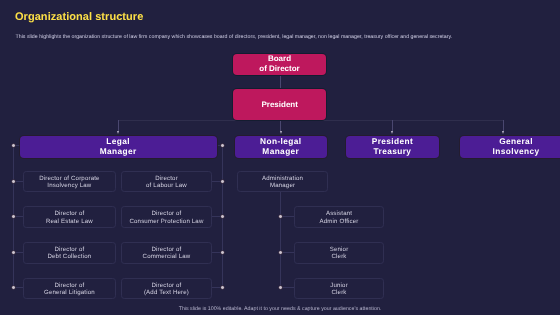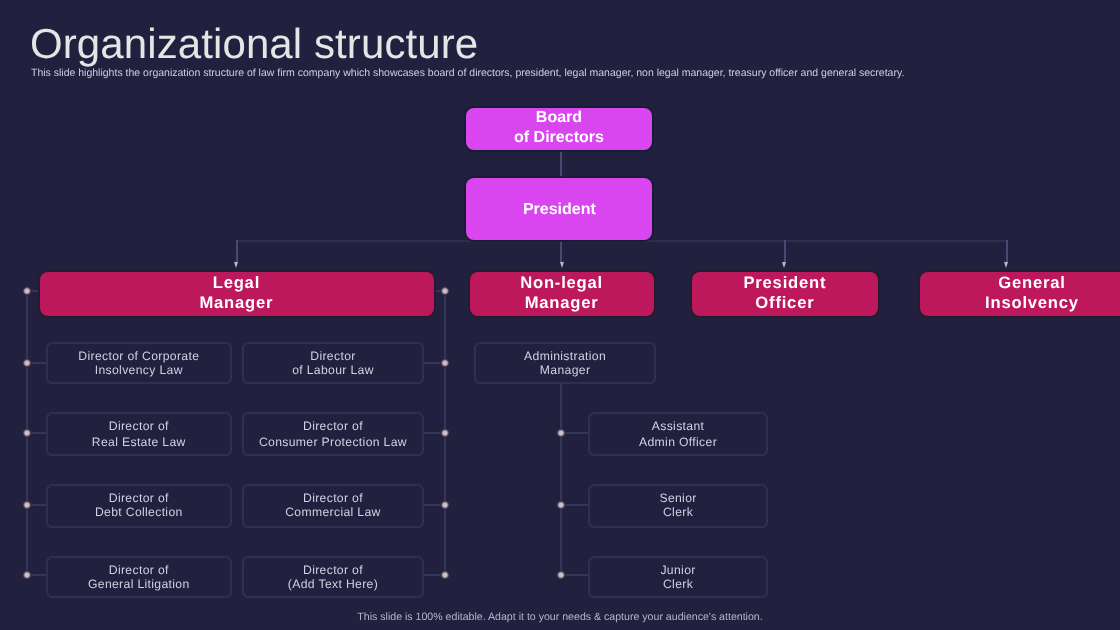--- a/index.html
+++ b/index.html
@@ -1,28 +1,28 @@
 <!DOCTYPE html>
 <html><head>
 <meta charset="utf-8">
 <style>
   html,body{margin:0;padding:0;}
   body{width:560px;height:315px;overflow:hidden;background:#21203f;
        font-family:"Liberation Sans",sans-serif;color:#fff;position:relative;
        -webkit-font-smoothing:antialiased;text-rendering:geometricPrecision;}
   .slide{position:absolute;left:0;top:0;width:560px;height:315px;overflow:hidden;}
-  #title{transform:translateZ(0);position:absolute;left:15px;top:11px;font-size:21px;letter-spacing:0.05px;color:#e5e5e5;font-weight:400;white-space:nowrap;}
+  #title{transform:translateZ(0);position:absolute;left:15px;top:11px;font-size:11px;letter-spacing:0.05px;color:#fde047;font-weight:700;white-space:nowrap;}
   #subtitle{transform:translateZ(0);position:absolute;left:15.5px;top:33.5px;font-size:5.25px;color:#cfcde4;white-space:nowrap;}
   #footer{transform:translateZ(0);position:absolute;left:0;width:560px;top:305.5px;text-align:center;font-size:5.3px;color:#b6b4cd;}
 
   .node{position:absolute;box-sizing:border-box;display:flex;flex-direction:column;transform:translateZ(0);
         align-items:center;justify-content:center;text-align:center;}
   .node .ln{display:block;}
-  .teal{background:#d946ef;color:#ffffff;font-weight:700;font-size:8.0px;line-height:10.2px;border-radius:4px;box-shadow:0 0 0 0.9px #141c30;}
-  .orange{background:#be185d;color:#ffffff;font-weight:700;font-size:8.3px;line-height:9.5px;letter-spacing:0.4px;border-radius:4px;box-shadow:0 0 0 0.9px #241c2e;}
+  .teal{background:#be185d;color:#ffffff;font-weight:700;font-size:8.0px;line-height:10.2px;border-radius:4px;box-shadow:0 0 0 0.9px #141c30;}
+  .orange{background:#4c1d95;color:#ffffff;font-weight:700;font-size:8.3px;line-height:9.5px;letter-spacing:0.4px;border-radius:4px;box-shadow:0 0 0 0.9px #241c2e;}
   .leaf{border:1px solid #302f52;color:#d2d0e0;font-size:6.1px;line-height:7.4px;letter-spacing:0.17px;border-radius:3.2px;font-weight:400;padding-top:1.2px;}
 
   .hline{position:absolute;height:1px;background:#4a4770;}
   .vline{position:absolute;width:1px;background:#4a4770;}
   .dot{position:absolute;width:5px;height:5px;border-radius:50%;background:radial-gradient(circle closest-side,#cdc6d2 0%,#c2bbc8 40%,#5c4a58 68%,#2e2640 86%,rgba(46,38,64,0) 100%);}
   .arrow{position:absolute;width:0;height:0;}
 </style>
 </head>
 <body>
 
@@ -65,36 +65,36 @@
       <div class="dot" style="left: 220px; top: 285.2px;"></div>
       <div class="vline" style="left: 280.4px; top: 192.3px; height: 95.2px; background: rgb(53, 52, 90);"></div>
       <div class="hline" style="left: 280.8px; top: 216px; width: 12.9px; background: rgb(53, 52, 90);"></div>
       <div class="dot" style="left: 278.3px; top: 213.9px;"></div>
       <div class="hline" style="left: 280.8px; top: 251.7px; width: 12.9px; background: rgb(53, 52, 90);"></div>
       <div class="dot" style="left: 278.3px; top: 249.6px;"></div>
       <div class="hline" style="left: 280.8px; top: 287.1px; width: 12.9px; background: rgb(53, 52, 90);"></div>
       <div class="dot" style="left: 278.3px; top: 285px;"></div>
       <div class="node teal" style="left: 232.8px; top: 53.6px; width: 93.4px; height: 21.4px;">
         <span class="ln">Board</span>
-        <span class="ln">of Directors</span>
+        <span class="ln">of Director</span>
       </div>
       <div class="node teal" style="left: 233.2px; top: 89.3px; width: 93px; height: 31px;">
         <span class="ln">President</span>
       </div>
       <div class="node orange" style="left: 19.8px; top: 135.8px; width: 196.8px; height: 21.8px;">
         <span class="ln">Legal</span>
         <span class="ln">Manager</span>
       </div>
       <div class="node orange" style="left: 234.9px; top: 135.8px; width: 91.8px; height: 21.8px;">
         <span class="ln">Non-legal</span>
         <span class="ln">Manager</span>
       </div>
       <div class="node orange" style="left: 345.8px; top: 135.8px; width: 93.3px; height: 21.8px;">
         <span class="ln">President</span>
-        <span class="ln">Officer</span>
+        <span class="ln">Treasury</span>
       </div>
       <div class="node orange" style="left: 460px; top: 135.8px; width: 112px; height: 21.8px;">
         <span class="ln">General</span>
         <span class="ln">Insolvency</span>
       </div>
       <div class="node leaf" style="left: 22.6px; top: 170.6px; width: 93.6px; height: 21.7px;">
         <span class="ln">Director of Corporate</span>
         <span class="ln">Insolvency Law</span>
       </div>
       <div class="node leaf" style="left: 120.6px; top: 170.6px; width: 91.8px; height: 21.7px;">

